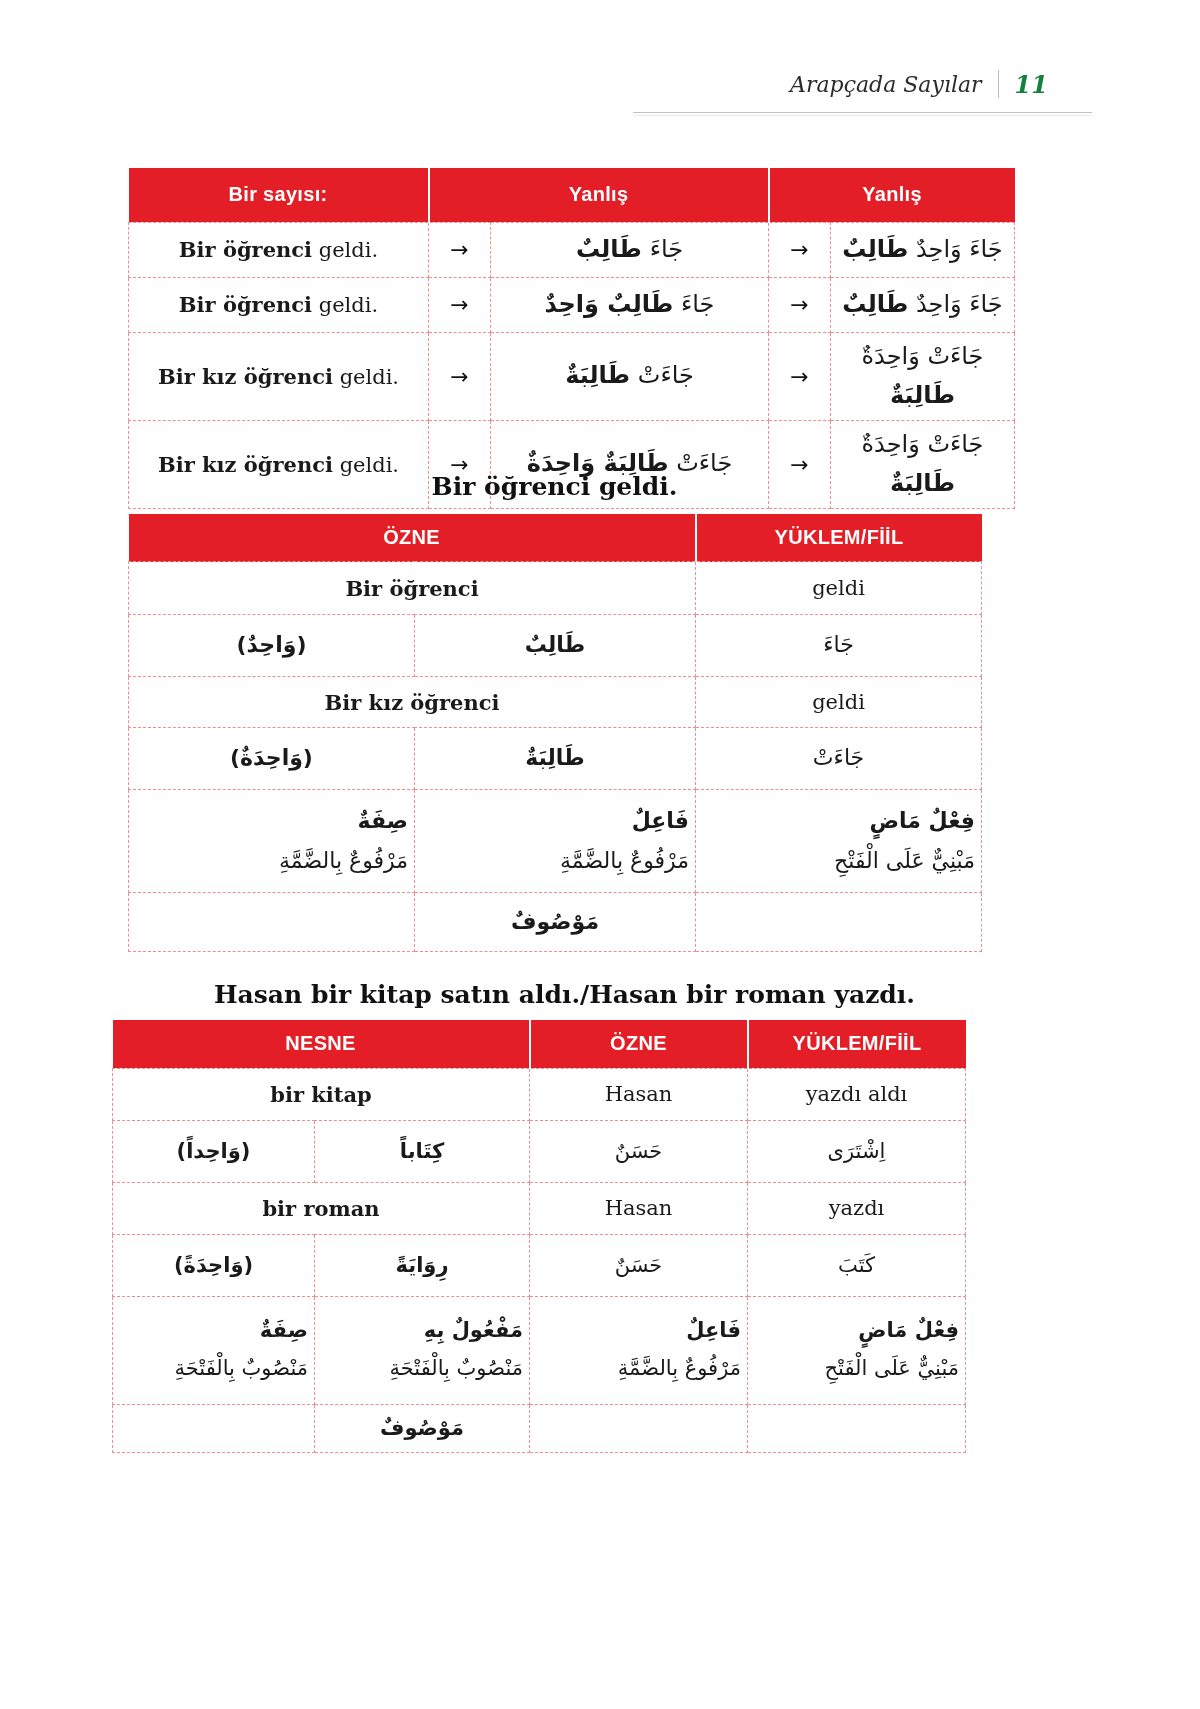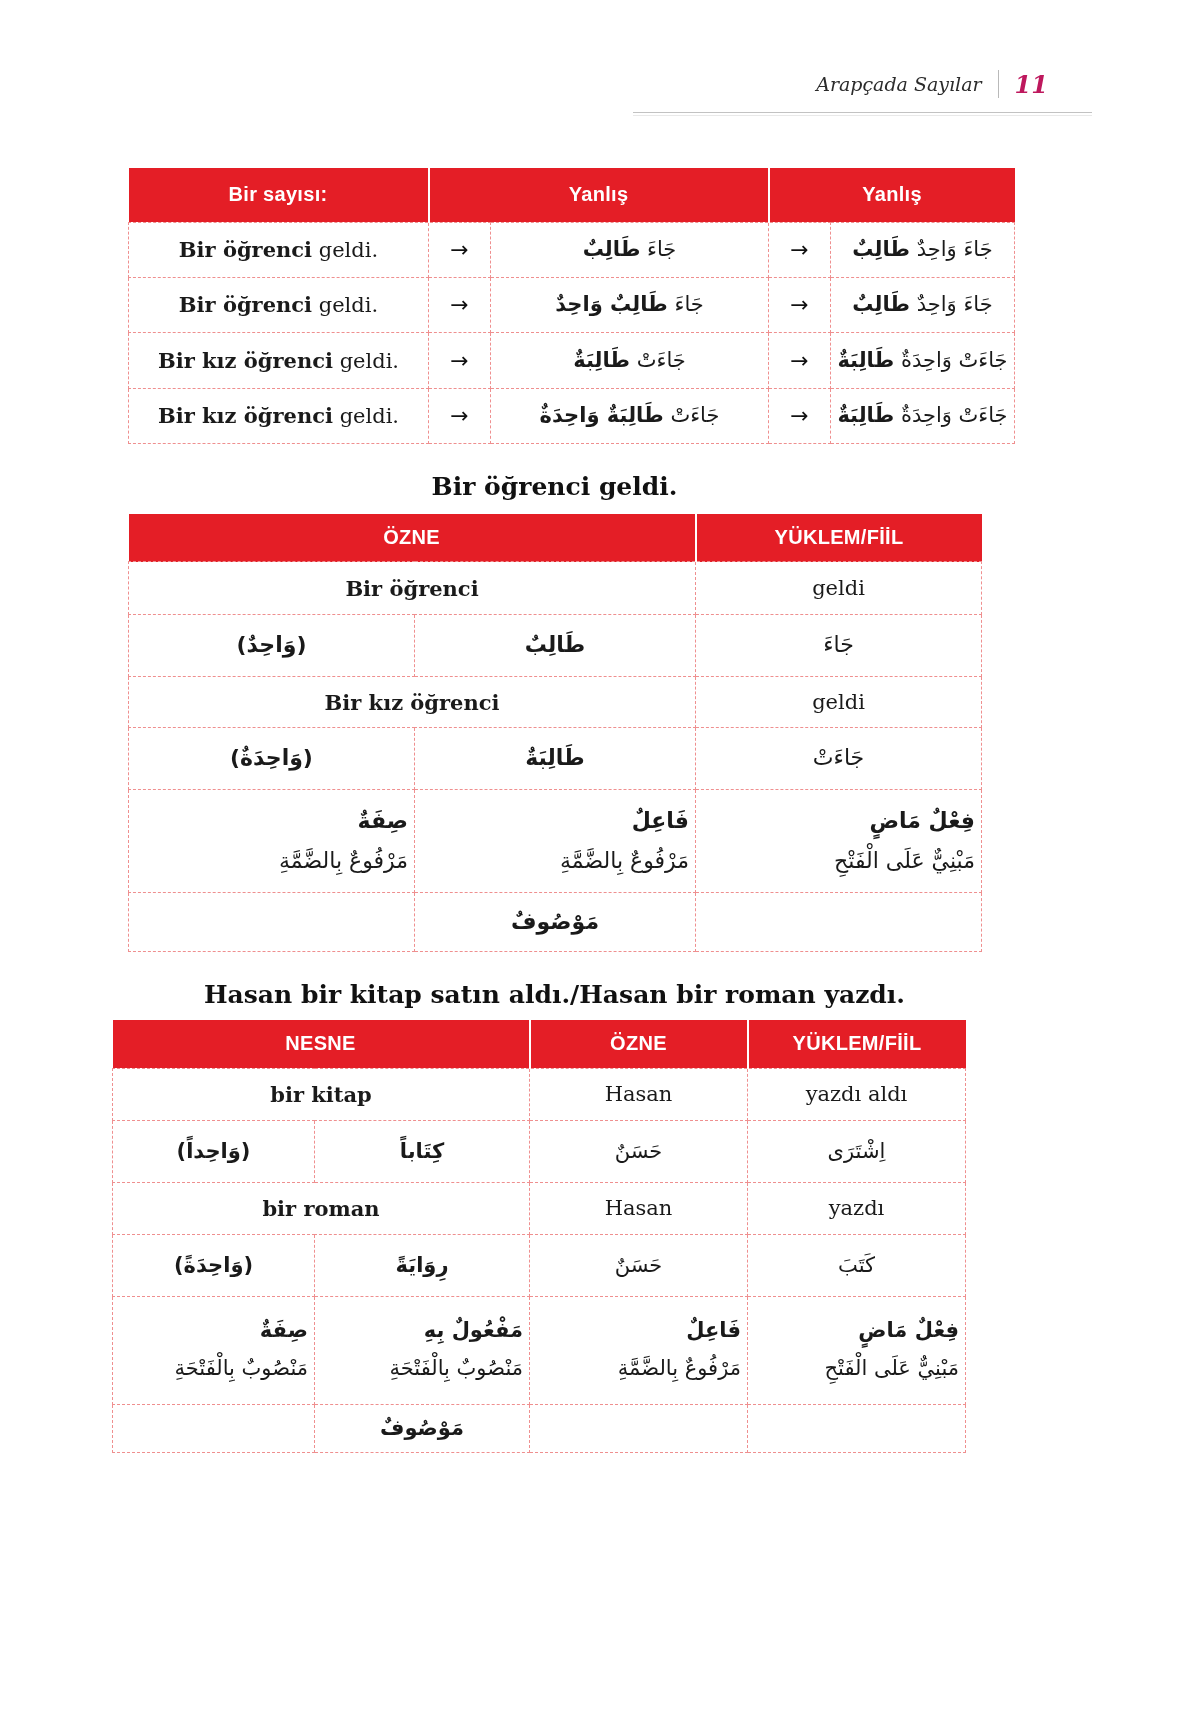--- a/index.html
+++ b/index.html
@@ -13,23 +13,23 @@
     color:#1a1a1a;
     overflow:hidden;
   }
 
   
   .doc-header {
     position:absolute; top:64px; right:152px;
     display:flex; align-items:center; gap:16px;
     height:40px;
   }
-  .doc-title { font-style:italic; font-size:19px; color:#2b2b2b; }
+  .doc-title { font-style:italic; font-size:22px; color:#2b2b2b; }
   .doc-sep { width:1px; height:28px; background:#b9b9b9; }
-  .doc-page-num { font-style:italic; font-weight:bold; font-size:24px; color:#be185d; }
+  .doc-page-num { font-style:italic; font-weight:bold; font-size:24px; color:#15803d; }
   .doc-rule {
     position:absolute; top:112px; left:633px; right:108px;
     border-top:1px solid #c2c2c2;
   }
   .doc-rule::after {
     content:""; position:absolute; left:0; right:0; top:2px;
     border-top:1px solid #e9e9e9;
   }
 
   
@@ -49,21 +49,21 @@
     font-family:"Liberation Sans", sans-serif;
     font-weight:bold;
     font-size:20px;
     letter-spacing:.3px;
     border:0;
     padding:12px 4px;
   }
   table.grid th + th { border-left:2px solid #ffffff; }
 
   .tr-text { font-family:"DejaVu Serif", serif; font-size:21px; }
-  .ar { font-family:"DejaVu Sans", sans-serif; font-size:21px; line-height:1.65; direction:rtl; }
+  .ar { font-family:"DejaVu Sans", sans-serif; font-size:24px; line-height:1.65; direction:rtl; }
   .b  { font-weight:bold; }
   .arrow { font-family:"DejaVu Sans", sans-serif; font-size:22px; color:#111111; }
 
   .t2 .ar, .t3 .ar { font-size:22px; }
   .t3 .ar { font-size:21px;margin-left:8px; }
   .grammar div { line-height:1.8;text-align:right; }
 
   .section-heading {
     position:absolute;
     text-align:center;
@@ -180,21 +180,21 @@
         </td>
       </tr>
       <tr style="height:59px">
         <td></td>
         <td class="ar b">مَوْصُوفٌ</td>
         <td></td>
       </tr>
     </tbody>
   </table>
 
-  <div class="section-heading" style="top:980px; left:128px; width:853px;">Hasan bir kitap satın aldı./Hasan bir roman yazdı.</div>
+  <div class="section-heading" style="top:980px; left:138px; width:853px;">Hasan bir kitap satın aldı./Hasan bir roman yazdı.</div>
 
   <table class="grid t3" style="top:1020px; left:112px; width:853px;">
     <colgroup>
       <col style="width:202px">
         <col style="width:215px">
         <col style="width:218px">
         <col style="width:218px">
     </colgroup>
     <thead>
       <tr style="height:48px">

